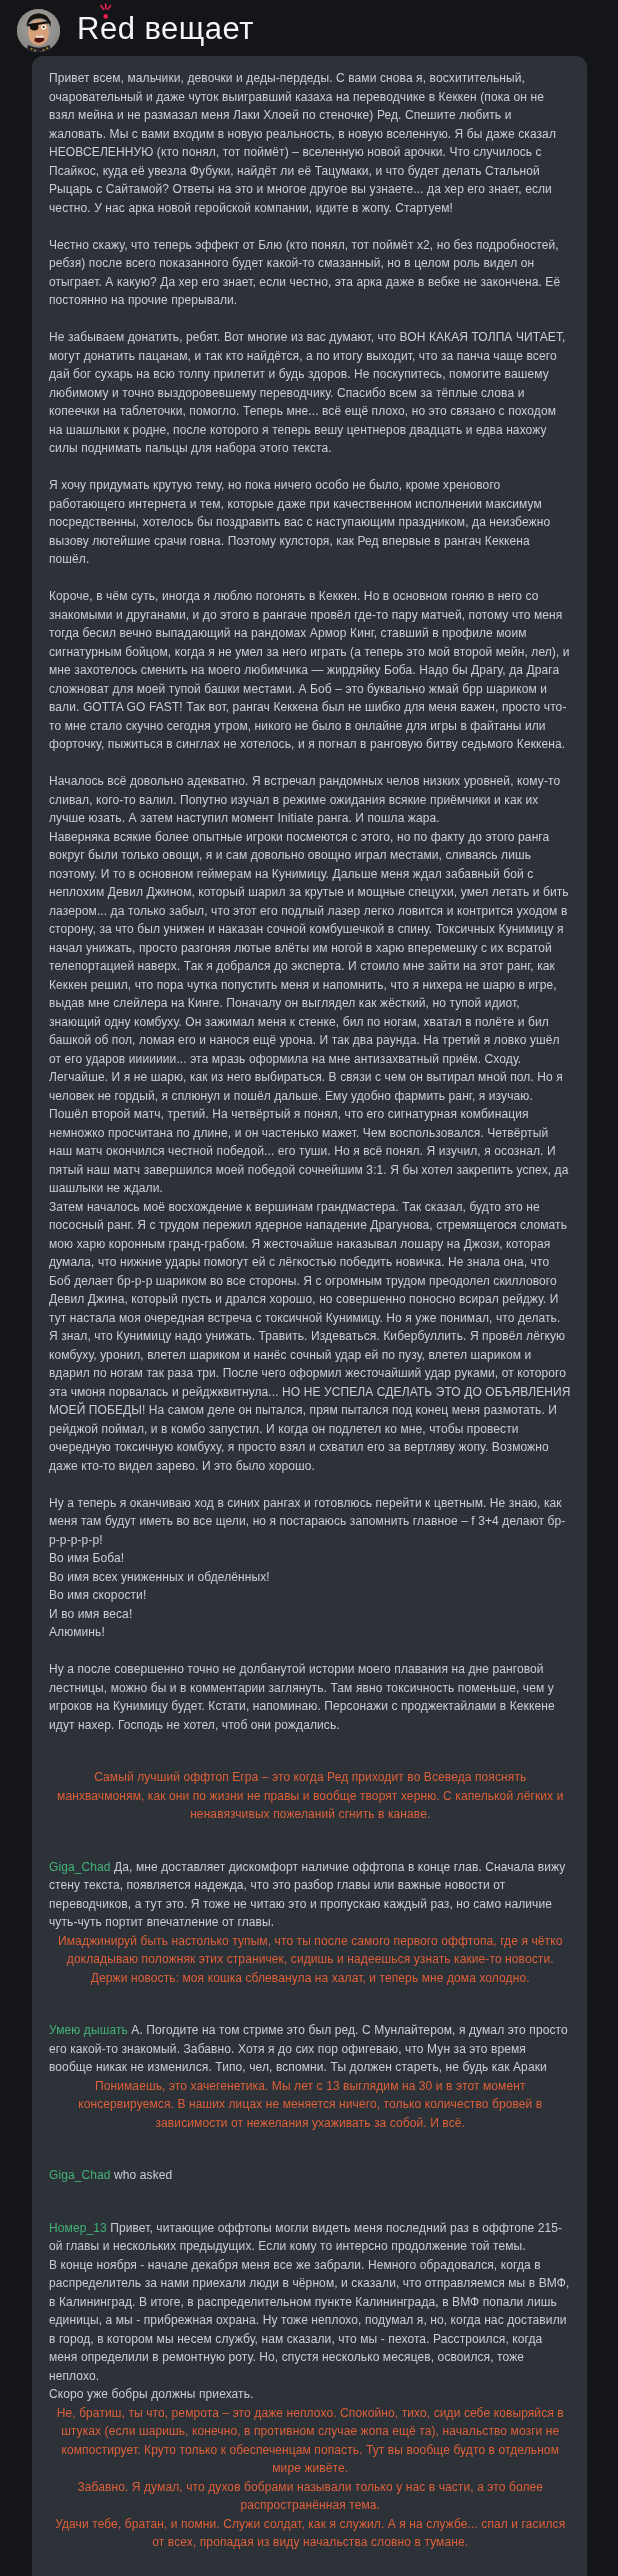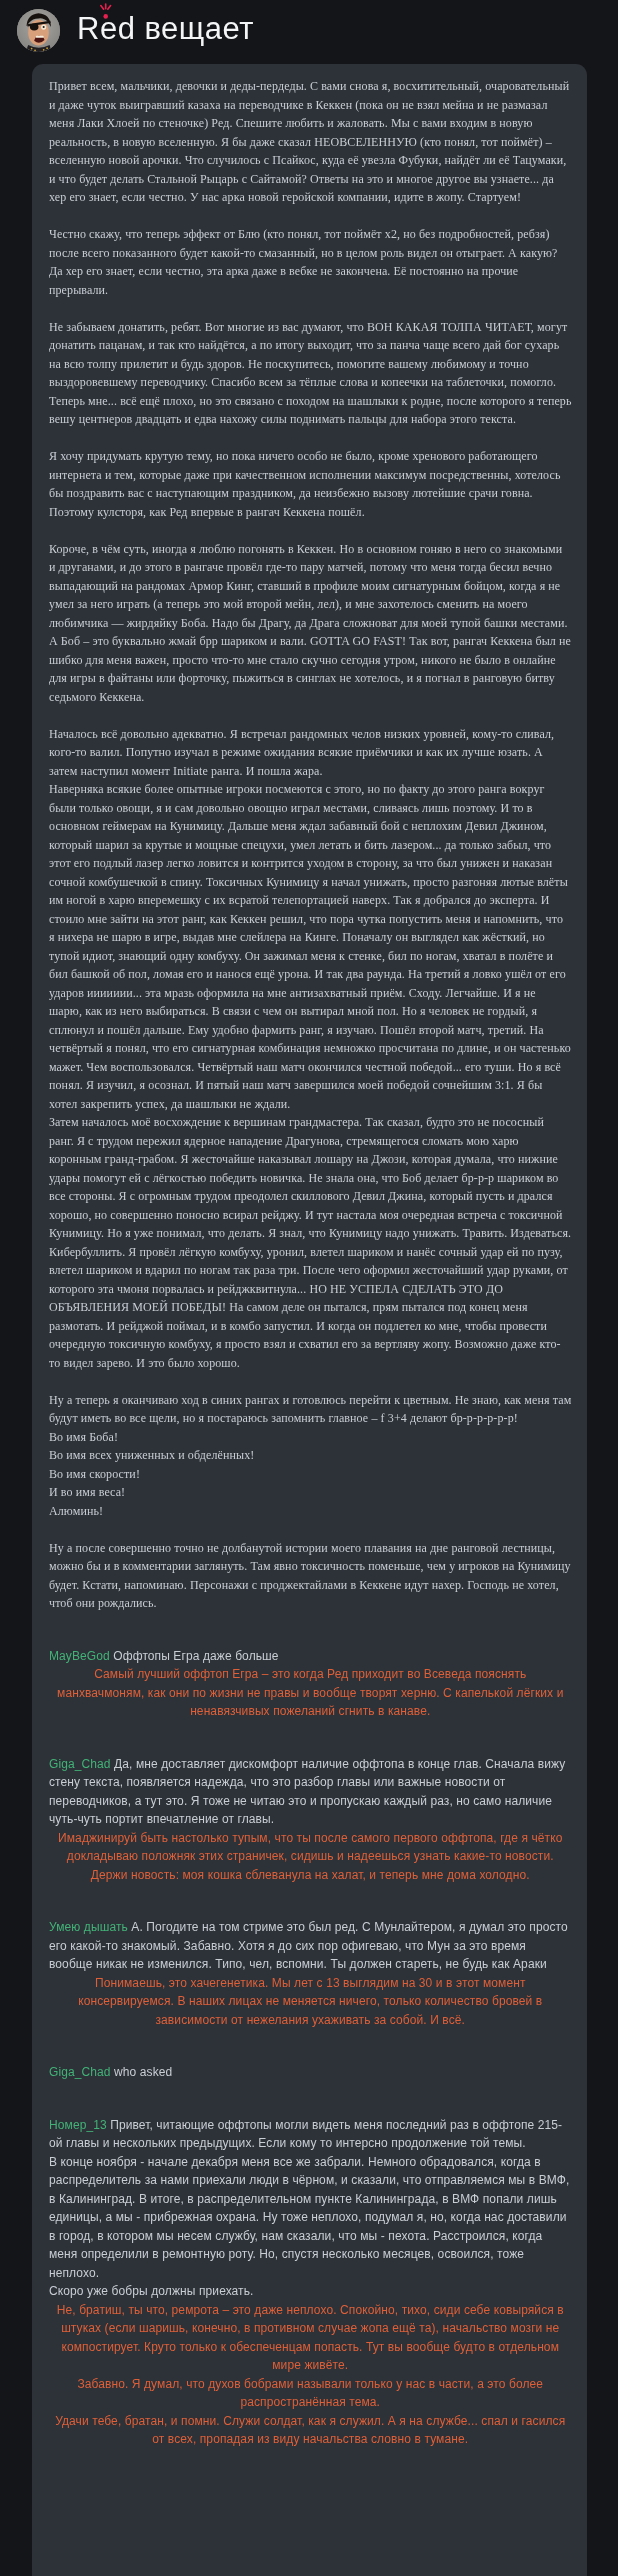--- a/index.html
+++ b/index.html
@@ -1,29 +1,29 @@
 <!DOCTYPE html>
 <html style="font-size:8.2px"><head>
 <meta charset="utf-8">
 <style>
   html,body{margin:0;padding:0;background:#131518;width:619px;font-family:"Liberation Sans",sans-serif;}
   body{overflow-x:hidden;}
   .page{width:619px;background:#131518;}
 
   
-  .header{position:relative;height:64px;}
+  .header{position:relative;height:56px;}
   .avatar{position:absolute;left:16.5px;top:8.8px;width:43px;height:43px;border-radius:50%;overflow:hidden;background:#8f8f8d;}
   .avatar svg{display:block;width:100%;height:100%;}
   .page-title{position:absolute;left:77px;top:11.3px;font-size:31px;font-weight:500;color:#f4f5f6;letter-spacing:0.5px;}
   .sparkle{position:absolute;left:99px;top:3.1px;width:13.4px;height:17.5px;}
 
   
   .post{margin:0 32px;background:#2d3138;border-radius:11.3px;padding:13.4px 15.5px 24px 17px;min-height:3215px;box-sizing:border-box;}
   .post .blk{color:#c9ced5;font-size:12px;line-height:18.5px;white-space:pre-line;letter-spacing:0.1px;}
-  .post .para{margin:0 0 18.5px 0;font-family:Liberation Serif, serif;}
+  .post .para{margin:0 0 18.5px 0;}
   .post .qa{margin:34px 0 0 0;}
   .post .qa .uname{color:#42b377;}
   .post .qa .qtext{color:#c9ced5;}
   .post .qa .answer{color:#df6038;margin-top:0;text-align:center;}
 </style>
 </head>
 <body>
 
 <div class="page">
 
@@ -73,21 +73,21 @@
         <div class="blk para">Началось всё довольно адекватно. Я встречал рандомных челов низких уровней, кому-то сливал, кого-то валил. Попутно изучал в режиме ожидания всякие приёмчики и как их лучше юзать. А затем наступил момент Initiate ранга. И пошла жара.
 Наверняка всякие более опытные игроки посмеются с этого, но по факту до этого ранга вокруг были только овощи, я и сам довольно овощно играл местами, сливаясь лишь поэтому. И то в основном геймерам на Кунимицу. Дальше меня ждал забавный бой с неплохим Девил Джином, который шарил за крутые и мощные спецухи, умел летать и бить лазером... да только забыл, что этот его подлый лазер легко ловится и контрится уходом в сторону, за что был унижен и наказан сочной комбушечкой в спину. Токсичных Кунимицу я начал унижать, просто разгоняя лютые влёты им ногой в харю вперемешку с их всратой телепортацией наверх. Так я добрался до эксперта. И стоило мне зайти на этот ранг, как Кеккен решил, что пора чутка попустить меня и напомнить, что я нихера не шарю в игре, выдав мне слейлера на Кинге. Поначалу он выглядел как жёсткий, но тупой идиот, знающий одну комбуху. Он зажимал меня к стенке, бил по ногам, хватал в полёте и бил башкой об пол, ломая его и нанося ещё урона. И так два раунда. На третий я ловко ушёл от его ударов иииииии... эта мразь оформила на мне антизахватный приём. Сходу. Легчайше. И я не шарю, как из него выбираться. В связи с чем он вытирал мной пол. Но я человек не гордый, я сплюнул и пошёл дальше. Ему удобно фармить ранг, я изучаю. Пошёл второй матч, третий. На четвёртый я понял, что его сигнатурная комбинация немножко просчитана по длине, и он частенько мажет. Чем воспользовался. Четвёртый наш матч окончился честной победой... его туши. Но я всё понял. Я изучил, я осознал. И пятый наш матч завершился моей победой сочнейшим 3:1. Я бы хотел закрепить успех, да шашлыки не ждали.
 Затем началось моё восхождение к вершинам грандмастера. Так сказал, будто это не пососный ранг. Я с трудом пережил ядерное нападение Драгунова, стремящегося сломать мою харю коронным гранд-грабом. Я жесточайше наказывал лошару на Джози, которая думала, что нижние удары помогут ей с лёгкостью победить новичка. Не знала она, что Боб делает бр-р-р шариком во все стороны. Я с огромным трудом преодолел скиллового Девил Джина, который пусть и дрался хорошо, но совершенно поносно всирал рейджу. И тут настала моя очередная встреча с токсичной Кунимицу. Но я уже понимал, что делать. Я знал, что Кунимицу надо унижать. Травить. Издеваться. Кибербуллить. Я провёл лёгкую комбуху, уронил, влетел шариком и нанёс сочный удар ей по пузу, влетел шариком и вдарил по ногам так раза три. После чего оформил жесточайший удар руками, от которого эта чмоня порвалась и рейджквитнула... НО НЕ УСПЕЛА СДЕЛАТЬ ЭТО ДО ОБЪЯВЛЕНИЯ МОЕЙ ПОБЕДЫ! На самом деле он пытался, прям пытался под конец меня размотать. И рейджой поймал, и в комбо запустил. И когда он подлетел ко мне, чтобы провести очередную токсичную комбуху, я просто взял и схватил его за вертляву жопу. Возможно даже кто-то видел зарево. И это было хорошо.</div>
         <div class="blk para">Ну а теперь я оканчиваю ход в синих рангах и готовлюсь перейти к цветным. Не знаю, как меня там будут иметь во все щели, но я постараюсь запомнить главное – f 3+4 делают бр-р-р-р-р-р!
 Во имя Боба!
 Во имя всех униженных и обделённых!
 Во имя скорости!
 И во имя веса!
 Алюминь!</div>
         <div class="blk para">Ну а после совершенно точно не долбанутой истории моего плавания на дне ранговой лестницы, можно бы и в комментарии заглянуть. Там явно токсичность поменьше, чем у игроков на Кунимицу будет. Кстати, напоминаю. Персонажи с проджектайлами в Кеккене идут нахер. Господь не хотел, чтоб они рождались.</div>
-        <div class="blk qa"><div><span class="uname">MayBeGod </span><span class="qtext">Оффтопы Егра даже больше</span></div><div class="answer">Самый лучший оффтоп Егра – это когда Ред приходит во Всеведа пояснять манхвачмоням, как они по жизни не правы и вообще творят херню. С капелькой лёгких и ненавязчивых пожеланий сгнить в канаве.</div></div>
+        <div class="blk qa"><div class="answer">Самый лучший оффтоп Егра – это когда Ред приходит во Всеведа пояснять манхвачмоням, как они по жизни не правы и вообще творят херню. С капелькой лёгких и ненавязчивых пожеланий сгнить в канаве.</div></div>
         <div class="blk qa"><div><span class="uname">Giga_Chad </span><span class="qtext">Да, мне доставляет дискомфорт наличие оффтопа в конце глав. Сначала вижу стену текста, появляется надежда, что это разбор главы или важные новости от переводчиков, а тут это. Я тоже не читаю это и пропускаю каждый раз, но само наличие чуть-чуть портит впечатление от главы.</span></div><div class="answer">Имаджинируй быть настолько тупым, что ты после самого первого оффтопа, где я чётко докладываю положняк этих страничек, сидишь и надеешься узнать какие-то новости. Держи новость: моя кошка сблеванула на халат, и теперь мне дома холодно.</div></div>
         <div class="blk qa"><div><span class="uname">Умею дышать </span><span class="qtext">А. Погодите на том стриме это был ред. С Мунлайтером, я думал это просто его какой-то знакомый. Забавно. Хотя я до сих пор офигеваю, что Мун за это время вообще никак не изменился. Типо, чел, вспомни. Ты должен стареть, не будь как Араки</span></div><div class="answer">Понимаешь, это хачегенетика. Мы лет с 13 выглядим на 30 и в этот момент консервируемся. В наших лицах не меняется ничего, только количество бровей в зависимости от нежелания ухаживать за собой. И всё.</div></div>
         <div class="blk qa"><div><span class="uname">Giga_Chad </span><span class="qtext">who asked</span></div></div>
         <div class="blk qa"><div><span class="uname">Номер_13 </span><span class="qtext">Привет,  читающие оффтопы могли видеть меня последний раз в оффтопе 215-ой главы и нескольких предыдущих. Если кому то интерсно продолжение той темы.
 В конце ноября - начале декабря меня все же забрали. Немного обрадовался, когда в распределитель за нами приехали люди в чёрном, и сказали, что отправляемся мы в ВМФ, в Калининград. В итоге, в распределительном пункте Калининграда,  в ВМФ попали лишь единицы, а мы - прибрежная охрана. Ну тоже неплохо, подумал я, но, когда нас доставили в город, в котором мы несем службу, нам сказали, что мы - пехота. Расстроился, когда меня определили в ремонтную роту. Но, спустя несколько месяцев, освоился, тоже неплохо.
 Скоро уже бобры должны приехать.</span></div><div class="answer">Не, братиш, ты что, ремрота – это даже неплохо. Спокойно, тихо, сиди себе ковыряйся в штуках (если шаришь, конечно, в противном случае жопа ещё та), начальство мозги не компостирует. Круто только к обеспеченцам попасть. Тут вы вообще будто в отдельном мире живёте.
 Забавно. Я думал, что духов бобрами называли только у нас в части, а это более распространённая тема.
 Удачи тебе, братан, и помни. Служи солдат, как я служил. А я на службе...  спал и гасился от всех, пропадая из виду начальства словно в тумане.</div></div>
       </div>
   </div>

